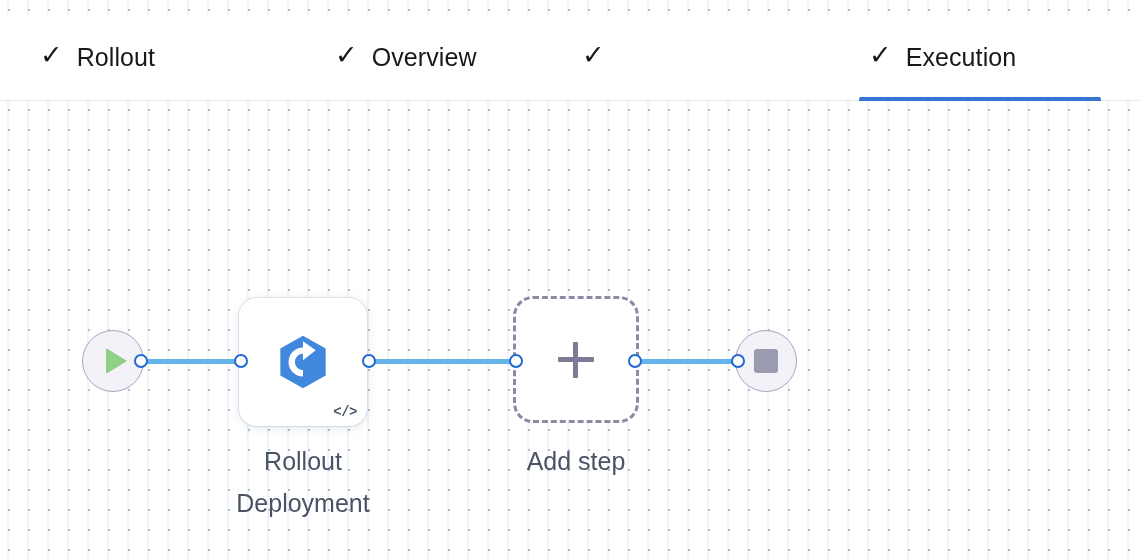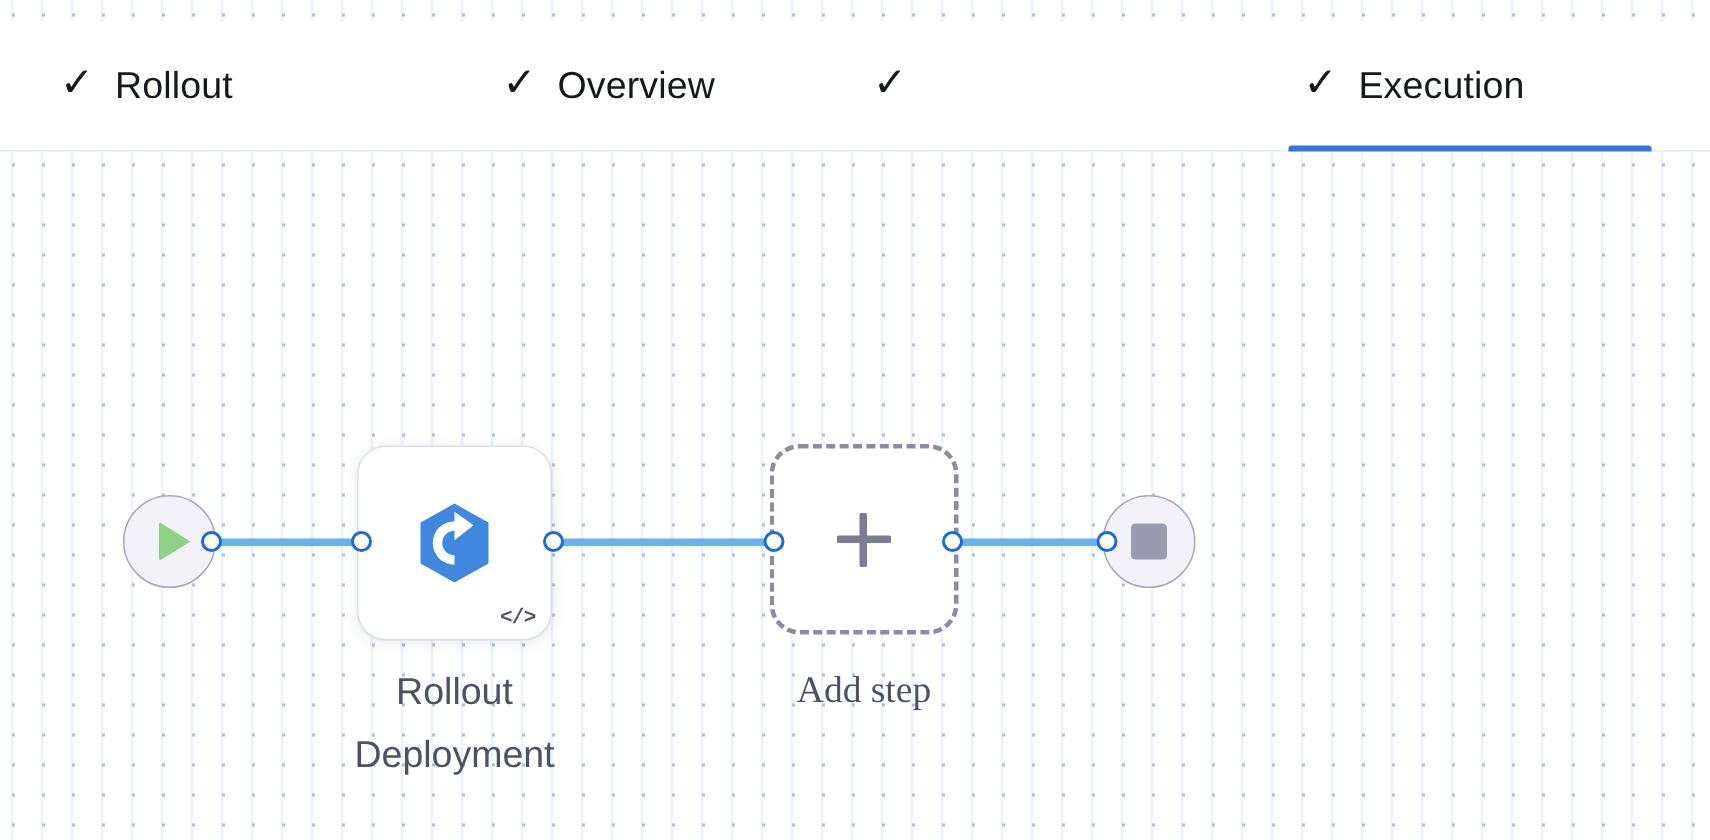--- a/index.html
+++ b/index.html
@@ -230,21 +230,21 @@
   .node-label {
     position: absolute;
     text-align: center;
     color: #4b5263;
     font-size: 25px;
     line-height: 42px;
     white-space: pre-line;
     user-select: none;
   }
   #rollout-label { left: 181px; top: 440px; width: 244px; }
-  #addstep-label { left: 486px; top: 440px; width: 180px; font-family: Liberation Serif, serif; }
+  #addstep-label { left: 486px; top: 440px; width: 180px; }
 </style>
 </head>
 <body>
 
 <div id="app">
 
   <div class="canvas"></div>
 
   <div class="tabbar">
 

